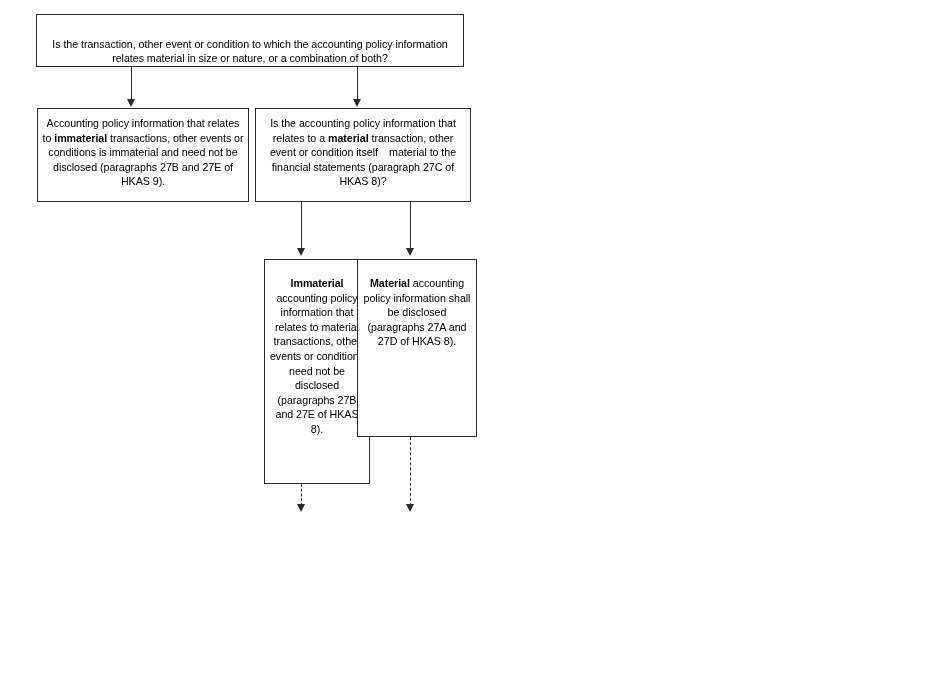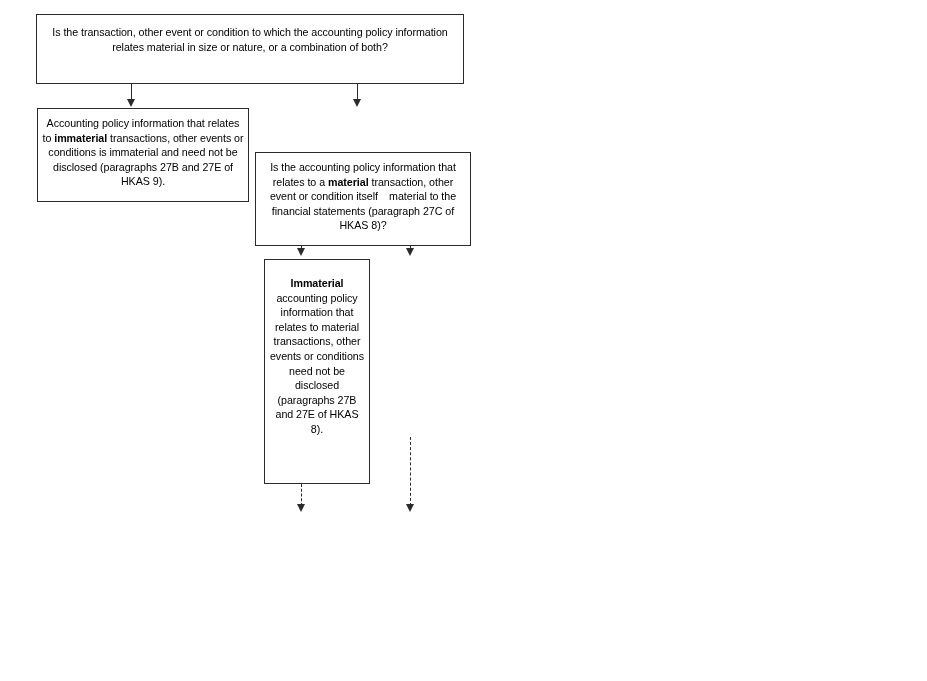--- a/index.html
+++ b/index.html
@@ -41,27 +41,27 @@
     text-align: center;
     font-size: 10.7px;
     line-height: 14.6px;
     letter-spacing: -0.05px;
     white-space: pre-line;
     padding: 0 4px;
     box-sizing: border-box;
   }
 
   
-  #node-root      { left: 36px;  top: 14px;  width: 428px; height: 70px; }
+  #node-root      { left: 36px;  top: 14px;  width: 428px; height: 53px; align-items: flex-end; }
   #node-root .txt { padding-top: 10px; }
 
   #node-immaterial-transactions      { left: 37px;  top: 108px; width: 212px; height: 94px; }
   #node-immaterial-transactions .txt { padding-top: 7px; }
 
-  #node-material-question      { left: 255px; top: 108px; width: 216px; height: 94px; margin-top: 44px; }
+  #node-material-question      { left: 255px; top: 108px; width: 216px; height: 94px; }
   #node-material-question .txt { padding-top: 7px; }
 
   #node-immaterial-outcome      { left: 264px; top: 259px; width: 106px; height: 225px; }
   #node-immaterial-outcome .txt { padding-top: 16px; }
 
   #node-material-outcome      { left: 357px; top: 259px; width: 120px; height: 178px; }
   #node-material-outcome .txt { padding-top: 16px; }
 
   #node-note      { left: 58px;  top: 514px; width: 430px; height: 62px; }
   #node-note .txt { padding-top: 11px; }
@@ -159,15 +159,18 @@
   </div>
 
   <div class="node" id="node-material-question">
     <span class="txt"><span>Is the accounting policy information that relates to a </span><b class="b">material</b><span> transaction, other event or condition itself   material to the financial statements (paragraph 27C of HKAS 8)?</span></span>
   </div>
 
   <div class="node" id="node-immaterial-outcome">
     <span class="txt"><b class="b">Immaterial</b><span> accounting policy information that relates to material transactions, other events or conditions need not be disclosed (paragraphs 27B and 27E of HKAS 8).</span></span>
   </div>
 
+  <div class="node" id="node-material-outcome">
+    <span class="txt"><b class="b">Material</b><span> accounting policy information shall be disclosed (paragraphs 27A and 27D of HKAS 8).</span></span>
+  </div>
 
 
 </div>
 
 </body></html>

